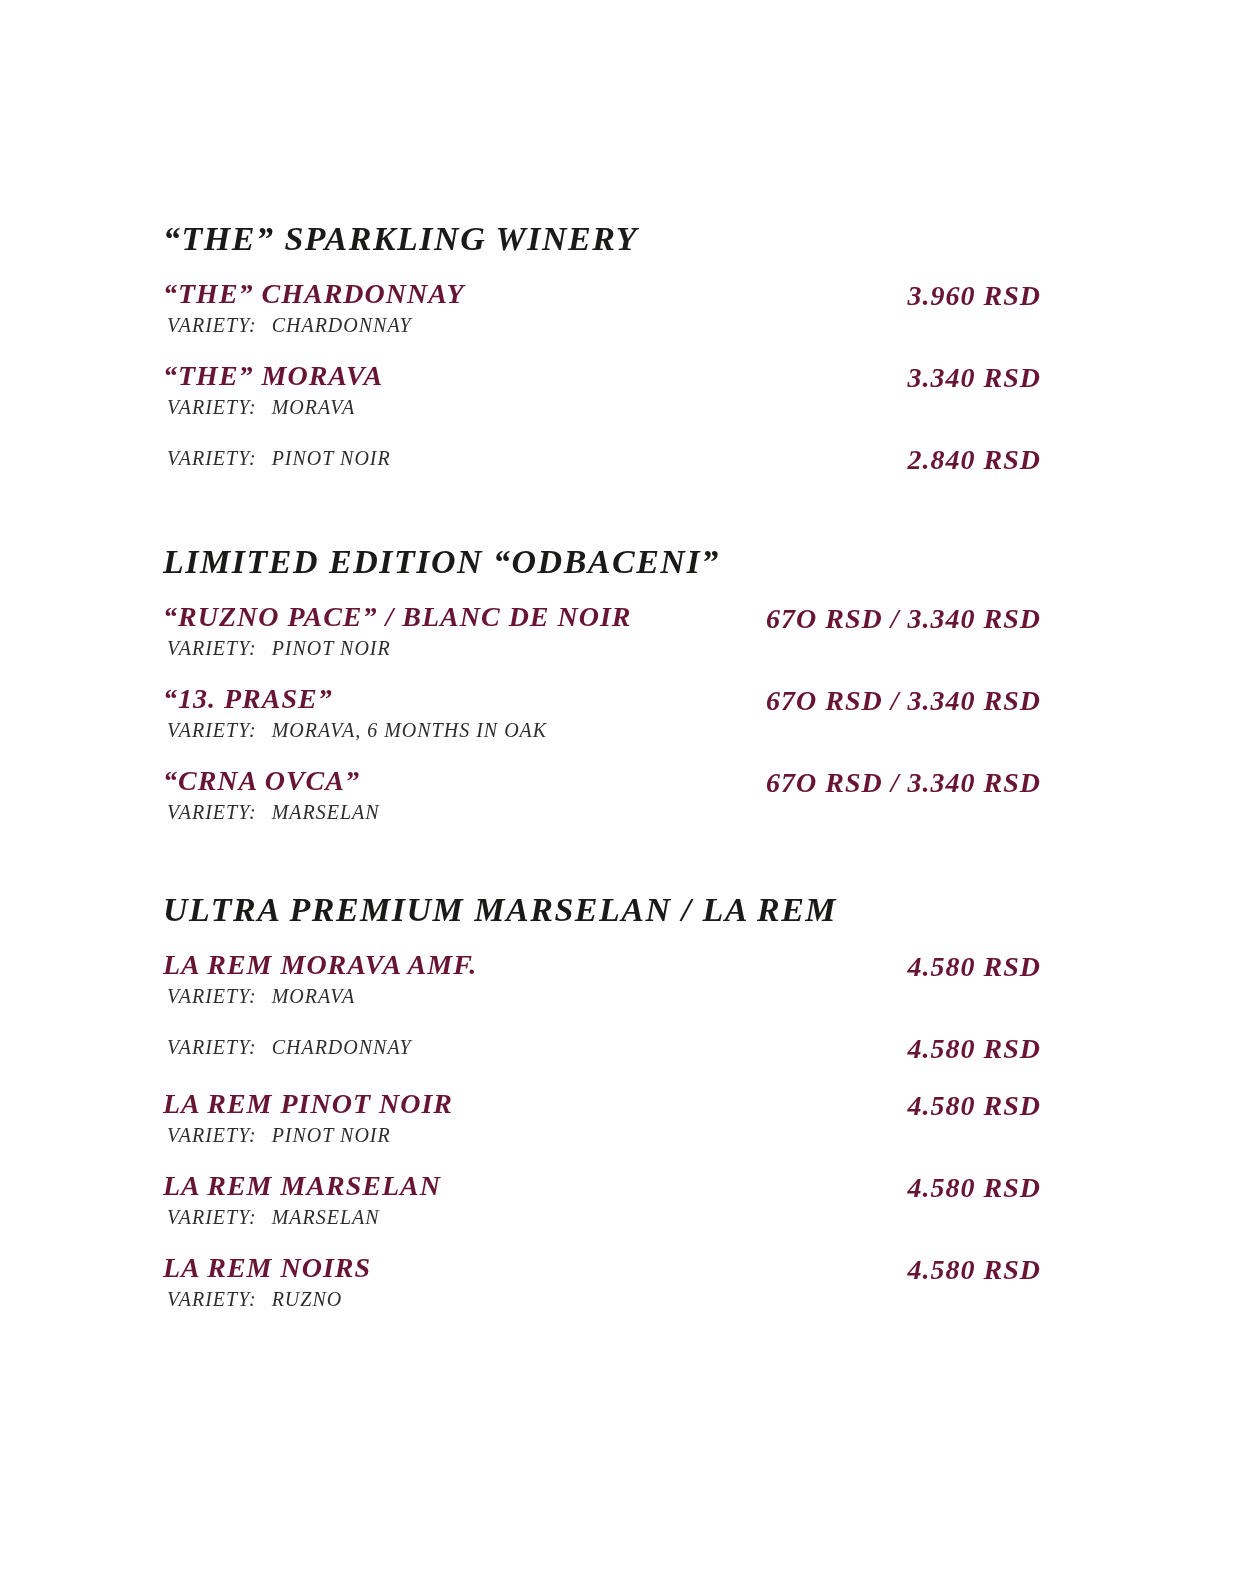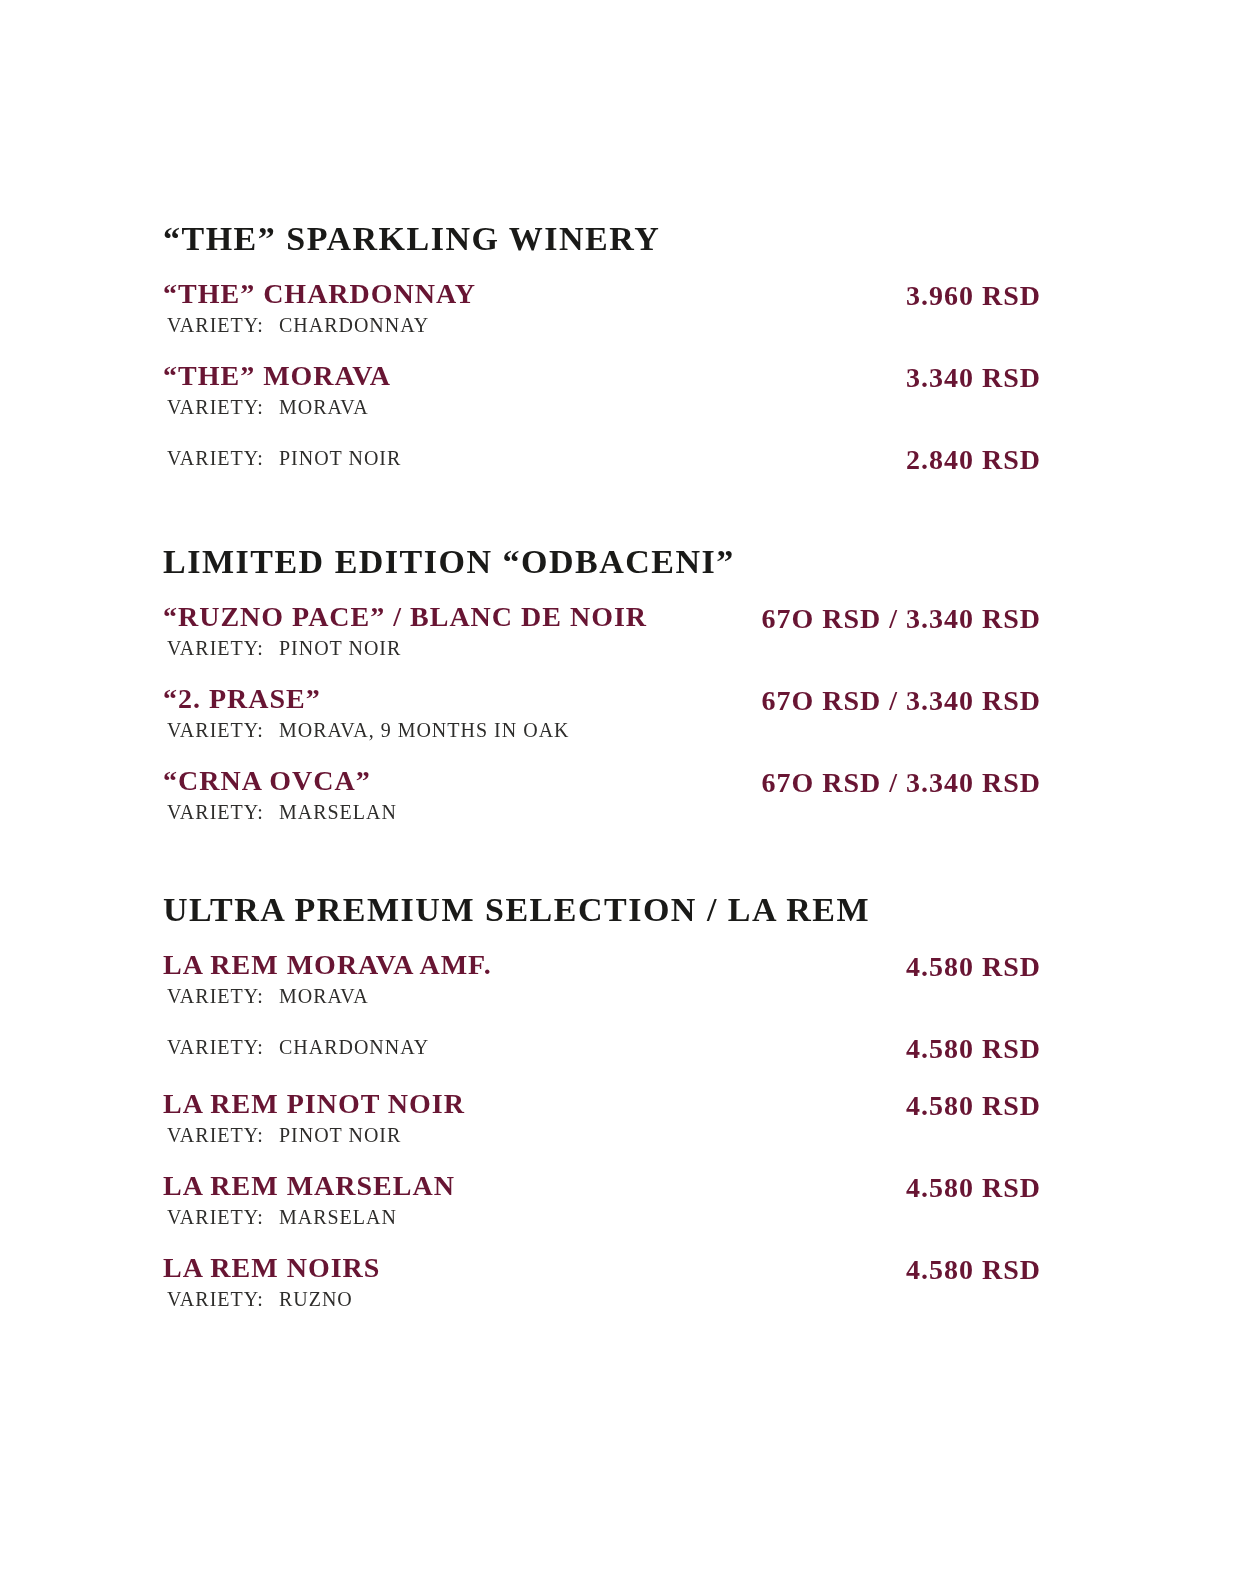--- a/index.html
+++ b/index.html
@@ -10,21 +10,21 @@
   .page {
     position: relative;
     width: 1241px;
     height: 1594px;
     background: var(--page-bg, #ffffff);
     box-sizing: border-box;
     padding: 222px 200px 0 163px;
     font-family: "Liberation Serif", "DejaVu Serif", serif;
     overflow: hidden;
   }
-  .menu-section { margin: 0; }
+  .menu-section { margin: 0; font-style: italic; }
   .menu-section + .menu-section { margin-top: 70px; }
   .section-title {
     margin: 0 0 22px 0;
     font-size: 34px;
     line-height: 34px;
     font-weight: bold;
     letter-spacing: 1.5px;
     color: var(--heading-color, #1a1a18);
     white-space: nowrap;
   }
@@ -112,41 +112,41 @@
         <div class="item-name">“RUZNO PACE” / BLANC DE NOIR</div>
         <div class="item-variety">
           <span class="variety-label">VARIETY:</span><span class="variety-value">PINOT NOIR</span>
         </div>
       </div>
       <div class="item-price">67O RSD / 3.340 RSD</div>
     </div>
 
     <div class="menu-item">
       <div class="item-info">
-        <div class="item-name">“2. PRASE”</div>
+        <div class="item-name">“13. PRASE”</div>
         <div class="item-variety">
-          <span class="variety-label">VARIETY:</span><span class="variety-value">MORAVA, 9 MONTHS IN OAK</span>
+          <span class="variety-label">VARIETY:</span><span class="variety-value">MORAVA, 6 MONTHS IN OAK</span>
         </div>
       </div>
       <div class="item-price">67O RSD / 3.340 RSD</div>
     </div>
 
     <div class="menu-item">
       <div class="item-info">
         <div class="item-name">“CRNA OVCA”</div>
         <div class="item-variety">
           <span class="variety-label">VARIETY:</span><span class="variety-value">MARSELAN</span>
         </div>
       </div>
       <div class="item-price">67O RSD / 3.340 RSD</div>
     </div>
   </section>
 
   <section class="menu-section">
-    <h2 class="section-title">ULTRA PREMIUM SELECTION / LA REM</h2>
+    <h2 class="section-title">ULTRA PREMIUM MARSELAN / LA REM</h2>
 
     <div class="menu-item">
       <div class="item-info">
         <div class="item-name">LA REM MORAVA AMF.</div>
         <div class="item-variety">
           <span class="variety-label">VARIETY:</span><span class="variety-value">MORAVA</span>
         </div>
       </div>
       <div class="item-price">4.580 RSD</div>
     </div>

